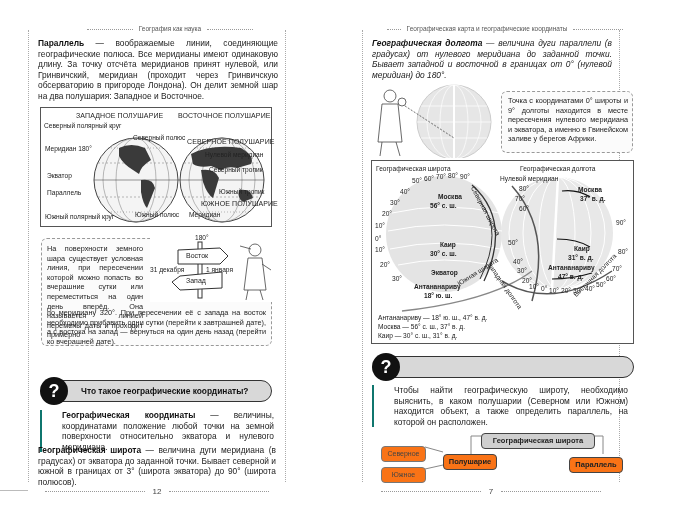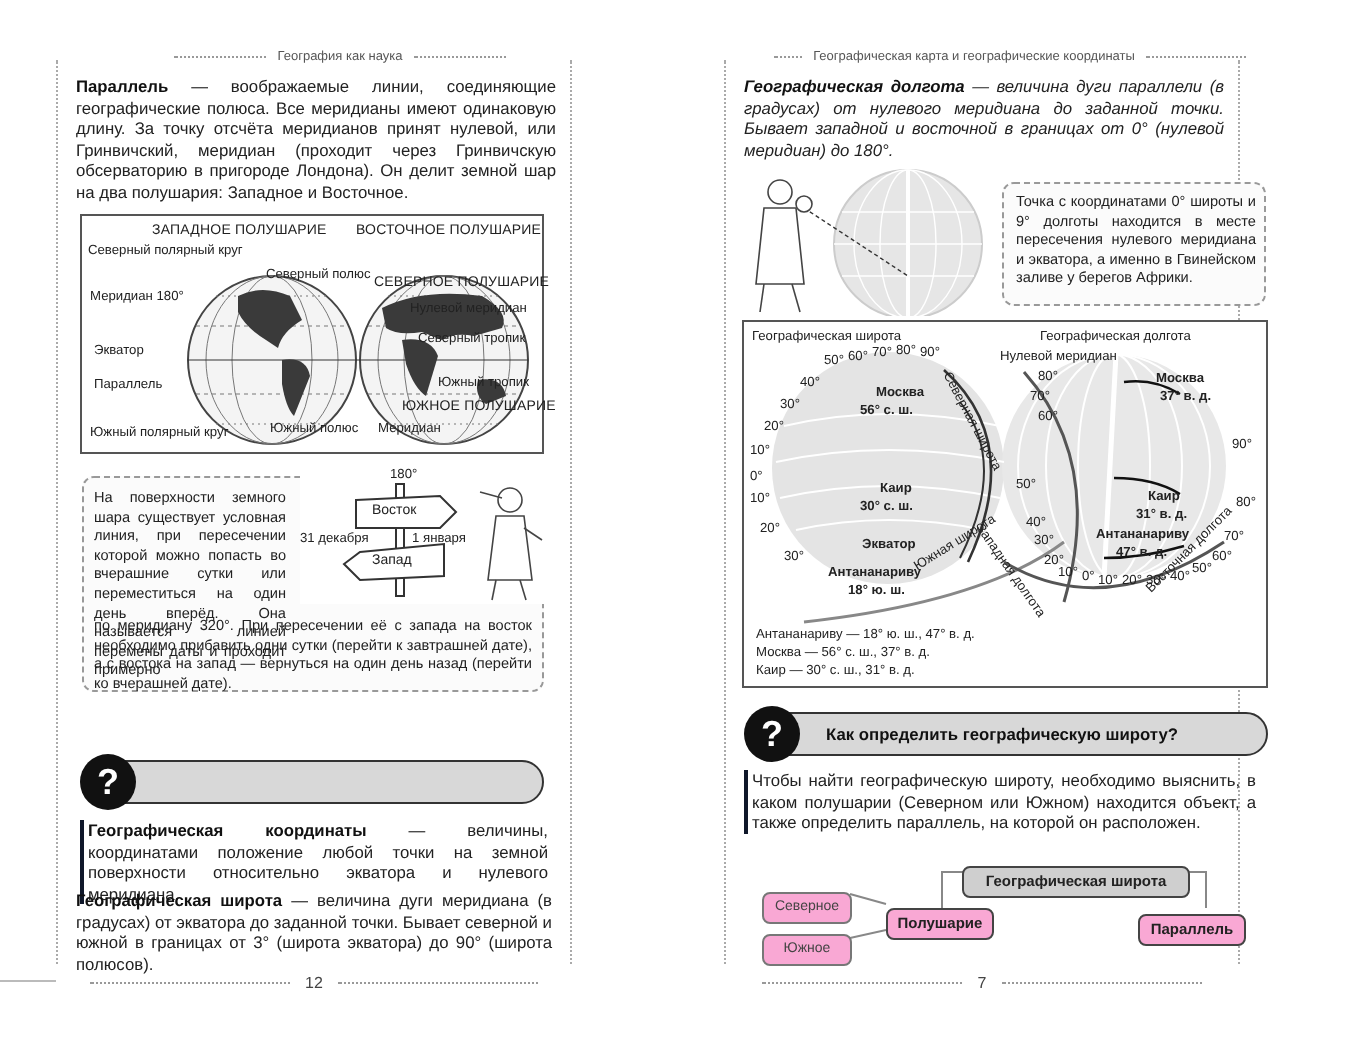--- a/index.html
+++ b/index.html
@@ -22,23 +22,23 @@
   .lbl.caps { font-size: 7px; letter-spacing: .1px; }
   .lbl.bold { font-weight: bold; }
 
   .note-box { position: absolute; border: 1px dashed #999; border-radius: 6px; background: #fbfbfb; }
   .note-text { font-size: 7.3px; line-height: 9.6px; text-align: justify; color: #222; }
 
   .question-bar { position: absolute; height: 22px; border: 1px solid #333; border-radius: 11px; background: #d8d8d8; }
   .q-circle { position: absolute; left: -3px; top: -4px; width: 28px; height: 28px; border-radius: 50%; background: #111; color: #fff; font-weight: bold; font-size: 18px; line-height: 28px; text-align: center; }
   .q-text { position: absolute; left: 38px; top: 5px; font-size: 8.4px; font-weight: bold; color: #111; white-space: nowrap; }
 
-  .leftrule { border-left: 2px solid #0f172a; padding-left: 2px; }
-
-  .node { position: absolute; border: 1px solid #444; border-radius: 4px; background: #f9a8d4; font-size: 7.5px; text-align: center; line-height: 14px; height: 16px; white-space: nowrap; }
+  .leftrule { border-left: 2px solid #0f766e; padding-left: 20px; }
+
+  .node { position: absolute; border: 1px solid #444; border-radius: 4px; background: #f97316; font-size: 7.5px; text-align: center; line-height: 14px; height: 16px; white-space: nowrap; }
   .node.bold { font-weight: bold; }
   .node.gray { background: #cfcfcf; }
   .node.light { border-color: #777; color: #444; font-size: 7px; }
 </style>
 </head>
 <body>
 
 <div>
   <div class="running-head" style="left:30px;width:280px;">
     <span class="dots"></span><span>География как наука</span><span class="dots"></span>
@@ -111,20 +111,21 @@
     </svg>
     <span class="lbl" style="left:45px;top:2px;">180°</span>
     <span class="lbl" style="left:36px;top:20px;font-size:7px;">Восток</span>
     <span class="lbl" style="left:36px;top:45px;font-size:7px;">Запад</span>
     <span class="lbl" style="left:0px;top:34px;">31 декабря</span>
     <span class="lbl" style="left:56px;top:34px;">1 января</span>
   </div>
 
   <div class="question-bar" style="left:42px;top:380px;width:230px;">
     <div class="q-circle">?</div>
+    <span class="q-text">Что такое географические координаты?</span>
   </div>
 
   <div class="block leftrule" style="left:40px;top:410px;width:234px;">
     <p class="body"><b>Географическая координаты</b><span> — величины, координатами положение любой точки на земной поверхности относительно экватора и нулевого меридиана.</span></p>
   </div>
   <div class="block" style="left:38px;top:445px;width:238px;">
     <p class="body"><b>Географическая широта</b><span> — величина дуги меридиана (в градусах) от экватора до заданной точки. Бывает северной и южной в границах от 3° (широта экватора) до 90° (широта полюсов).</span></p>
   </div>
 
   <div class="page-num" style="left:28px;width:258px;">
@@ -247,21 +248,20 @@
     <span class="lbl bold" style="left:176px;top:103px;">Антананариву</span>
     <span class="lbl bold" style="left:186px;top:112px;">47° в. д.</span>
 
     <span class="lbl" style="left:6px;top:153px;">Антананариву — 18° ю. ш., 47° в. д.</span>
     <span class="lbl" style="left:6px;top:162px;">Москва — 56° с. ш., 37° в. д.</span>
     <span class="lbl" style="left:6px;top:171px;">Каир — 30° с. ш., 31° в. д.</span>
   </div>
 
   <div class="question-bar" style="left:374px;top:356px;width:260px;">
     <div class="q-circle">?</div>
-    <span class="q-text">Как определить географическую широту?</span>
   </div>
 
   <div class="block leftrule" style="left:372px;top:385px;width:256px;">
     <p class="body">Чтобы найти географическую широту, необходимо выяснить, в каком полушарии (Северном или Южном) находится объект, а также определить параллель, на которой он расположен.</p>
   </div>
 
   <svg width="300" height="60" style="position:absolute;left:360px;top:430px;">
     <path d="M123 6 L111 6 L111 24" stroke="#888" stroke-width="1" fill="none"></path>
     <path d="M233 6 L243 6 L243 24" stroke="#888" stroke-width="1" fill="none"></path>
     <line x1="65" y1="17" x2="83" y2="22" stroke="#888" stroke-width="1"></line>

